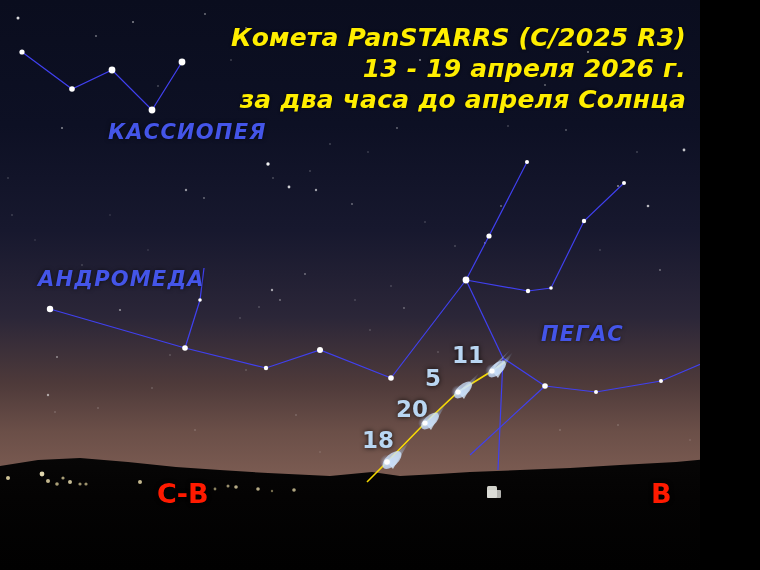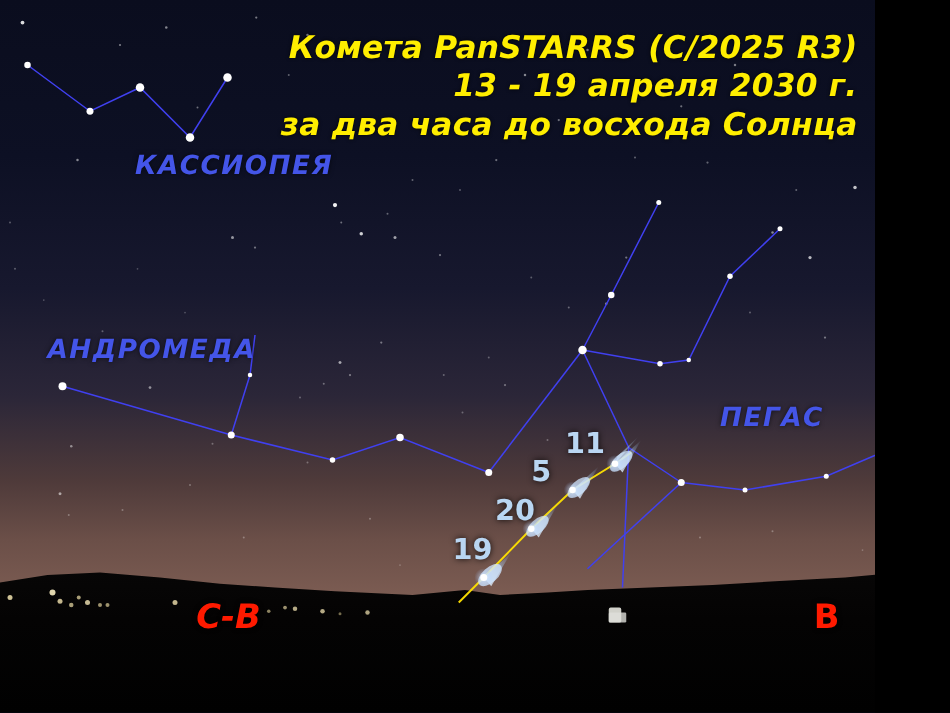--- a/index.html
+++ b/index.html
@@ -44,32 +44,32 @@
     font-family: "DejaVu Sans", sans-serif;
     font-style: italic;
     font-weight: bold;
     font-size: 21px;
     letter-spacing: 1.2px;
     white-space: nowrap;
     text-shadow: 0 0 4px rgba(0,0,0,0.6);
   }
   #label-cassiopeia { left: 108px; top: 120px; }
   #label-andromeda  { left: 38px;  top: 267px; }
-  #label-pegasus    { left: 576px; top: 322px; }
+  #label-pegasus    { left: 541px; top: 322px; }
   .dir-label {
     position: absolute;
     color: #ff1a00;
     font-family: "DejaVu Sans", sans-serif;
     font-weight: bold;
     font-size: 27px;
     letter-spacing: 0px;
     white-space: nowrap;
     text-shadow: 0 0 4px rgba(0,0,0,0.7);
   }
-  #dir-ne { left: 157px; top: 478px; font-style: italic; }
+  #dir-ne { left: 157px; top: 478px; }
   #dir-e  { left: 651px; top: 478px; }
   .date-label {
     position: absolute;
     color: #b9d6f2;
     font-family: "DejaVu Sans", sans-serif;
     font-weight: bold;
     font-size: 23px;
     white-space: nowrap;
     text-shadow: 0 0 5px rgba(0,0,0,0.85);
   }
@@ -286,29 +286,29 @@
     <g>
       <path d="M387,462 L409,442 L393,469 Z" fill="url(#tailGrad)" opacity="0.95"></path>
       <ellipse cx="392" cy="460" rx="11.5" ry="6" transform="rotate(-42 392 460)" fill="#cfe6ff" opacity="0.78"></ellipse>
       <circle cx="387" cy="462" r="7.5" fill="url(#glowGrad)"></circle>
       <circle cx="387" cy="462" r="2.8" fill="#ffffff"></circle>
     </g>
   </svg>
 
   <div class="title-block">
     <span class="title-line">Комета PanSTARRS (C/2025 R3)</span>
-    <span class="title-line">13 - 19 апреля 2030 г.</span>
-    <span class="title-line">за два часа до восхода Солнца</span>
+    <span class="title-line">13 - 19 апреля 2026 г.</span>
+    <span class="title-line">за два часа до апреля Солнца</span>
   </div>
 
   <div class="const-label" id="label-andromeda">АНДРОМЕДА</div>
   <div class="const-label" id="label-cassiopeia">КАССИОПЕЯ</div>
   <div class="const-label" id="label-pegasus">ПЕГАС</div>
 
   <div class="dir-label" id="dir-ne">С-В</div>
   <div class="dir-label" id="dir-e">В</div>
 
   <div class="date-label" style="left:452px; top:342px;">11</div>
   <div class="date-label" style="left:425px; top:365px;">5</div>
   <div class="date-label" style="left:396px; top:396px;">20</div>
-  <div class="date-label" style="left:362px; top:427px;">19</div>
+  <div class="date-label" style="left:362px; top:427px;">18</div>
 
 </div>
 
 </body></html>

